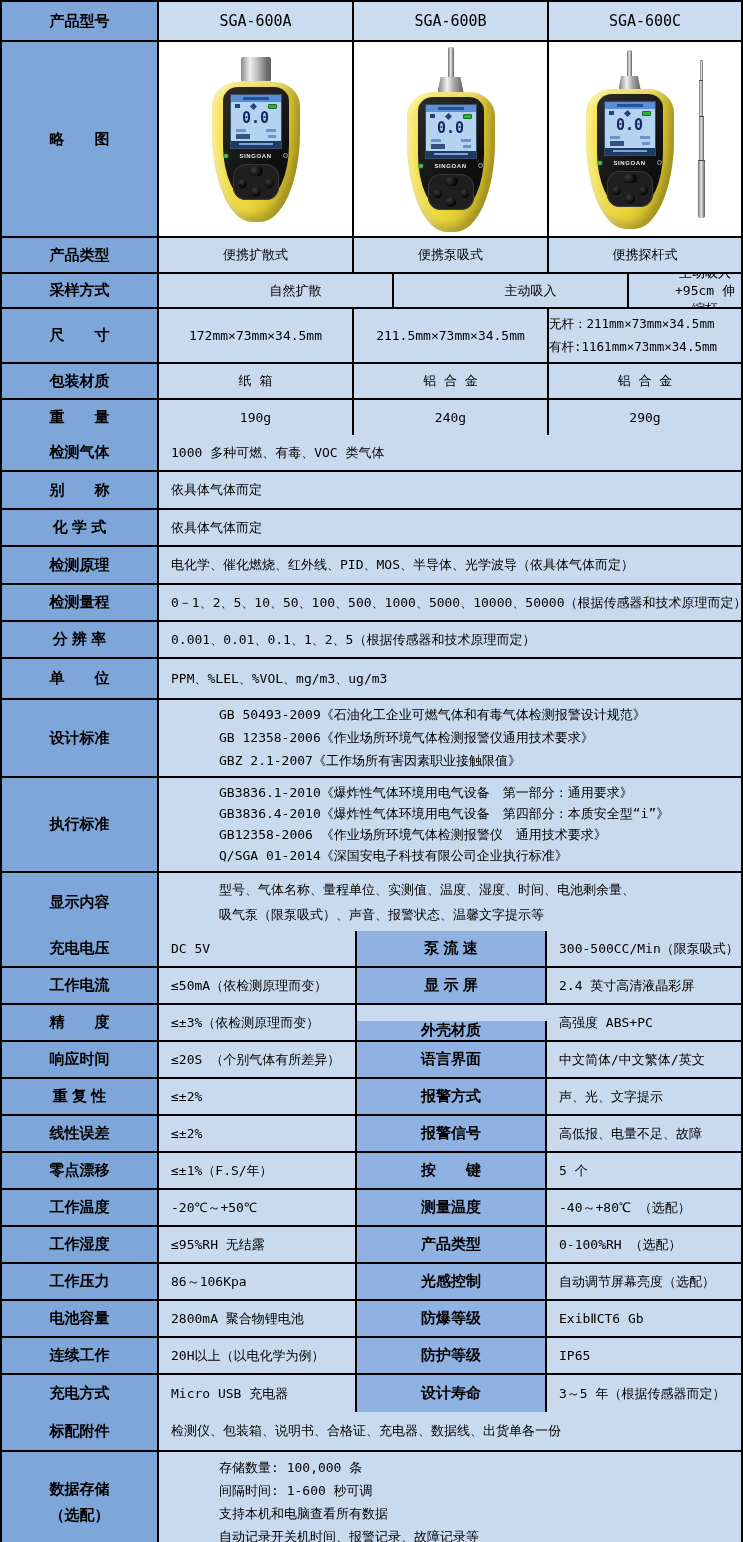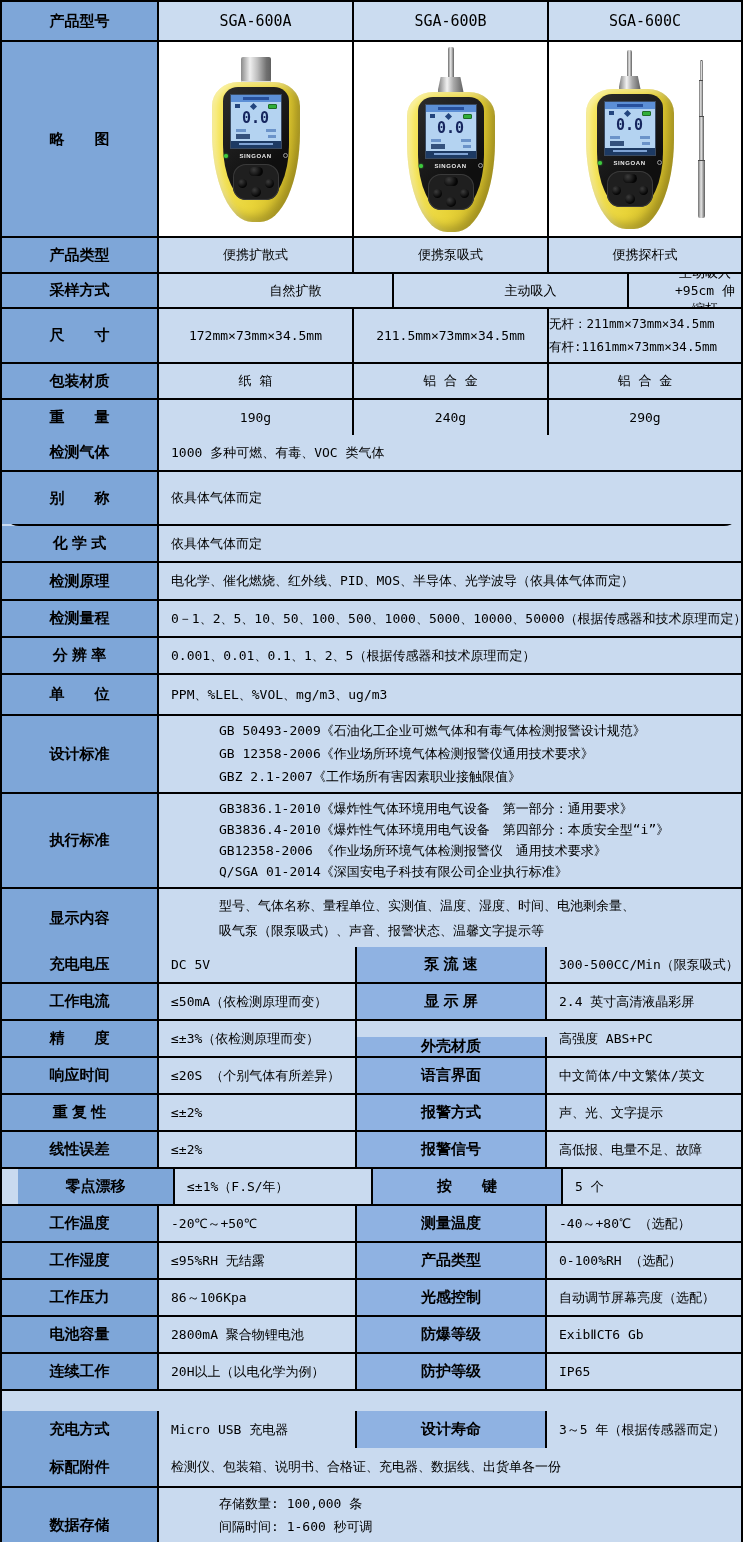--- a/index.html
+++ b/index.html
@@ -304,21 +304,21 @@
         <div class="cell val center c3">190g</div>
         <div class="cell val center c3">240g</div>
         <div class="cell val center c3">290g</div>
       </div>
     </div>
   <div id="full-rows">
       <div class="row" style="height: 37px;">
         <div class="cell label">检测气体</div>
         <div class="cell val left fullval">1000 多种可燃、有毒、VOC 类气体</div>
       </div>
-      <div class="row" style="height: 54px; border-radius: 17px;">
+      <div class="row" style="height: 38px;">
         <div class="cell label">别　　称</div>
         <div class="cell val left fullval">依具体气体而定</div>
       </div>
       <div class="row" style="height: 37px;">
         <div class="cell label">化 学 式</div>
         <div class="cell val left fullval">依具体气体而定</div>
       </div>
       <div class="row" style="height: 38px;">
         <div class="cell label">检测原理</div>
         <div class="cell val left fullval">电化学、催化燃烧、红外线、PID、MOS、半导体、光学波导（依具体气体而定）</div>
@@ -390,21 +390,21 @@
         <div class="cell val left p-lv">≤±2%</div>
         <div class="cell label mlabel p-rl" style="flex: 0 0 190px;">报警方式</div>
         <div class="cell val left p-rv">声、光、文字提示</div>
       </div>
       <div class="row" style="height: 37px;">
         <div class="cell label">线性误差</div>
         <div class="cell val left p-lv">≤±2%</div>
         <div class="cell label mlabel p-rl" style="flex: 0 0 190px;">报警信号</div>
         <div class="cell val left p-rv">高低报、电量不足、故障</div>
       </div>
-      <div class="row" style="height: 37px; padding-left: 16px;">
+      <div class="row" style="height: 37px;">
         <div class="cell label">零点漂移</div>
         <div class="cell val left p-lv">≤±1%（F.S/年）</div>
         <div class="cell label mlabel p-rl" style="flex: 0 0 190px;">按　　键</div>
         <div class="cell val left p-rv">5 个</div>
       </div>
       <div class="row" style="height: 37px;">
         <div class="cell label">工作温度</div>
         <div class="cell val left p-lv">-20℃～+50℃</div>
         <div class="cell label mlabel p-rl" style="flex: 0 0 190px;">测量温度</div>
         <div class="cell val left p-rv">-40～+80℃ （选配）</div>
@@ -426,21 +426,21 @@
         <div class="cell val left p-lv">2800mA 聚合物锂电池</div>
         <div class="cell label mlabel p-rl" style="flex: 0 0 190px;">防爆等级</div>
         <div class="cell val left p-rv">ExibⅡCT6 Gb</div>
       </div>
       <div class="row" style="height: 37px;">
         <div class="cell label">连续工作</div>
         <div class="cell val left p-lv">20H以上（以电化学为例）</div>
         <div class="cell label mlabel p-rl" style="flex: 0 0 190px;">防护等级</div>
         <div class="cell val left p-rv">IP65</div>
       </div>
-      <div class="row" style="height: 37px; margin-top: 20px;">
+      <div class="row" style="height: 37px;">
         <div class="cell label">充电方式</div>
         <div class="cell val left p-lv">Micro USB 充电器</div>
         <div class="cell label mlabel p-rl" style="flex: 0 0 190px;">设计寿命</div>
         <div class="cell val left p-rv">3～5 年（根据传感器而定）</div>
       </div>
     </div>
 
   <div class="row" style="height:40px">
     <div class="cell label">标配附件</div>
     <div class="cell val left fullval">检测仪、包装箱、说明书、合格证、充电器、数据线、出货单各一份</div>

